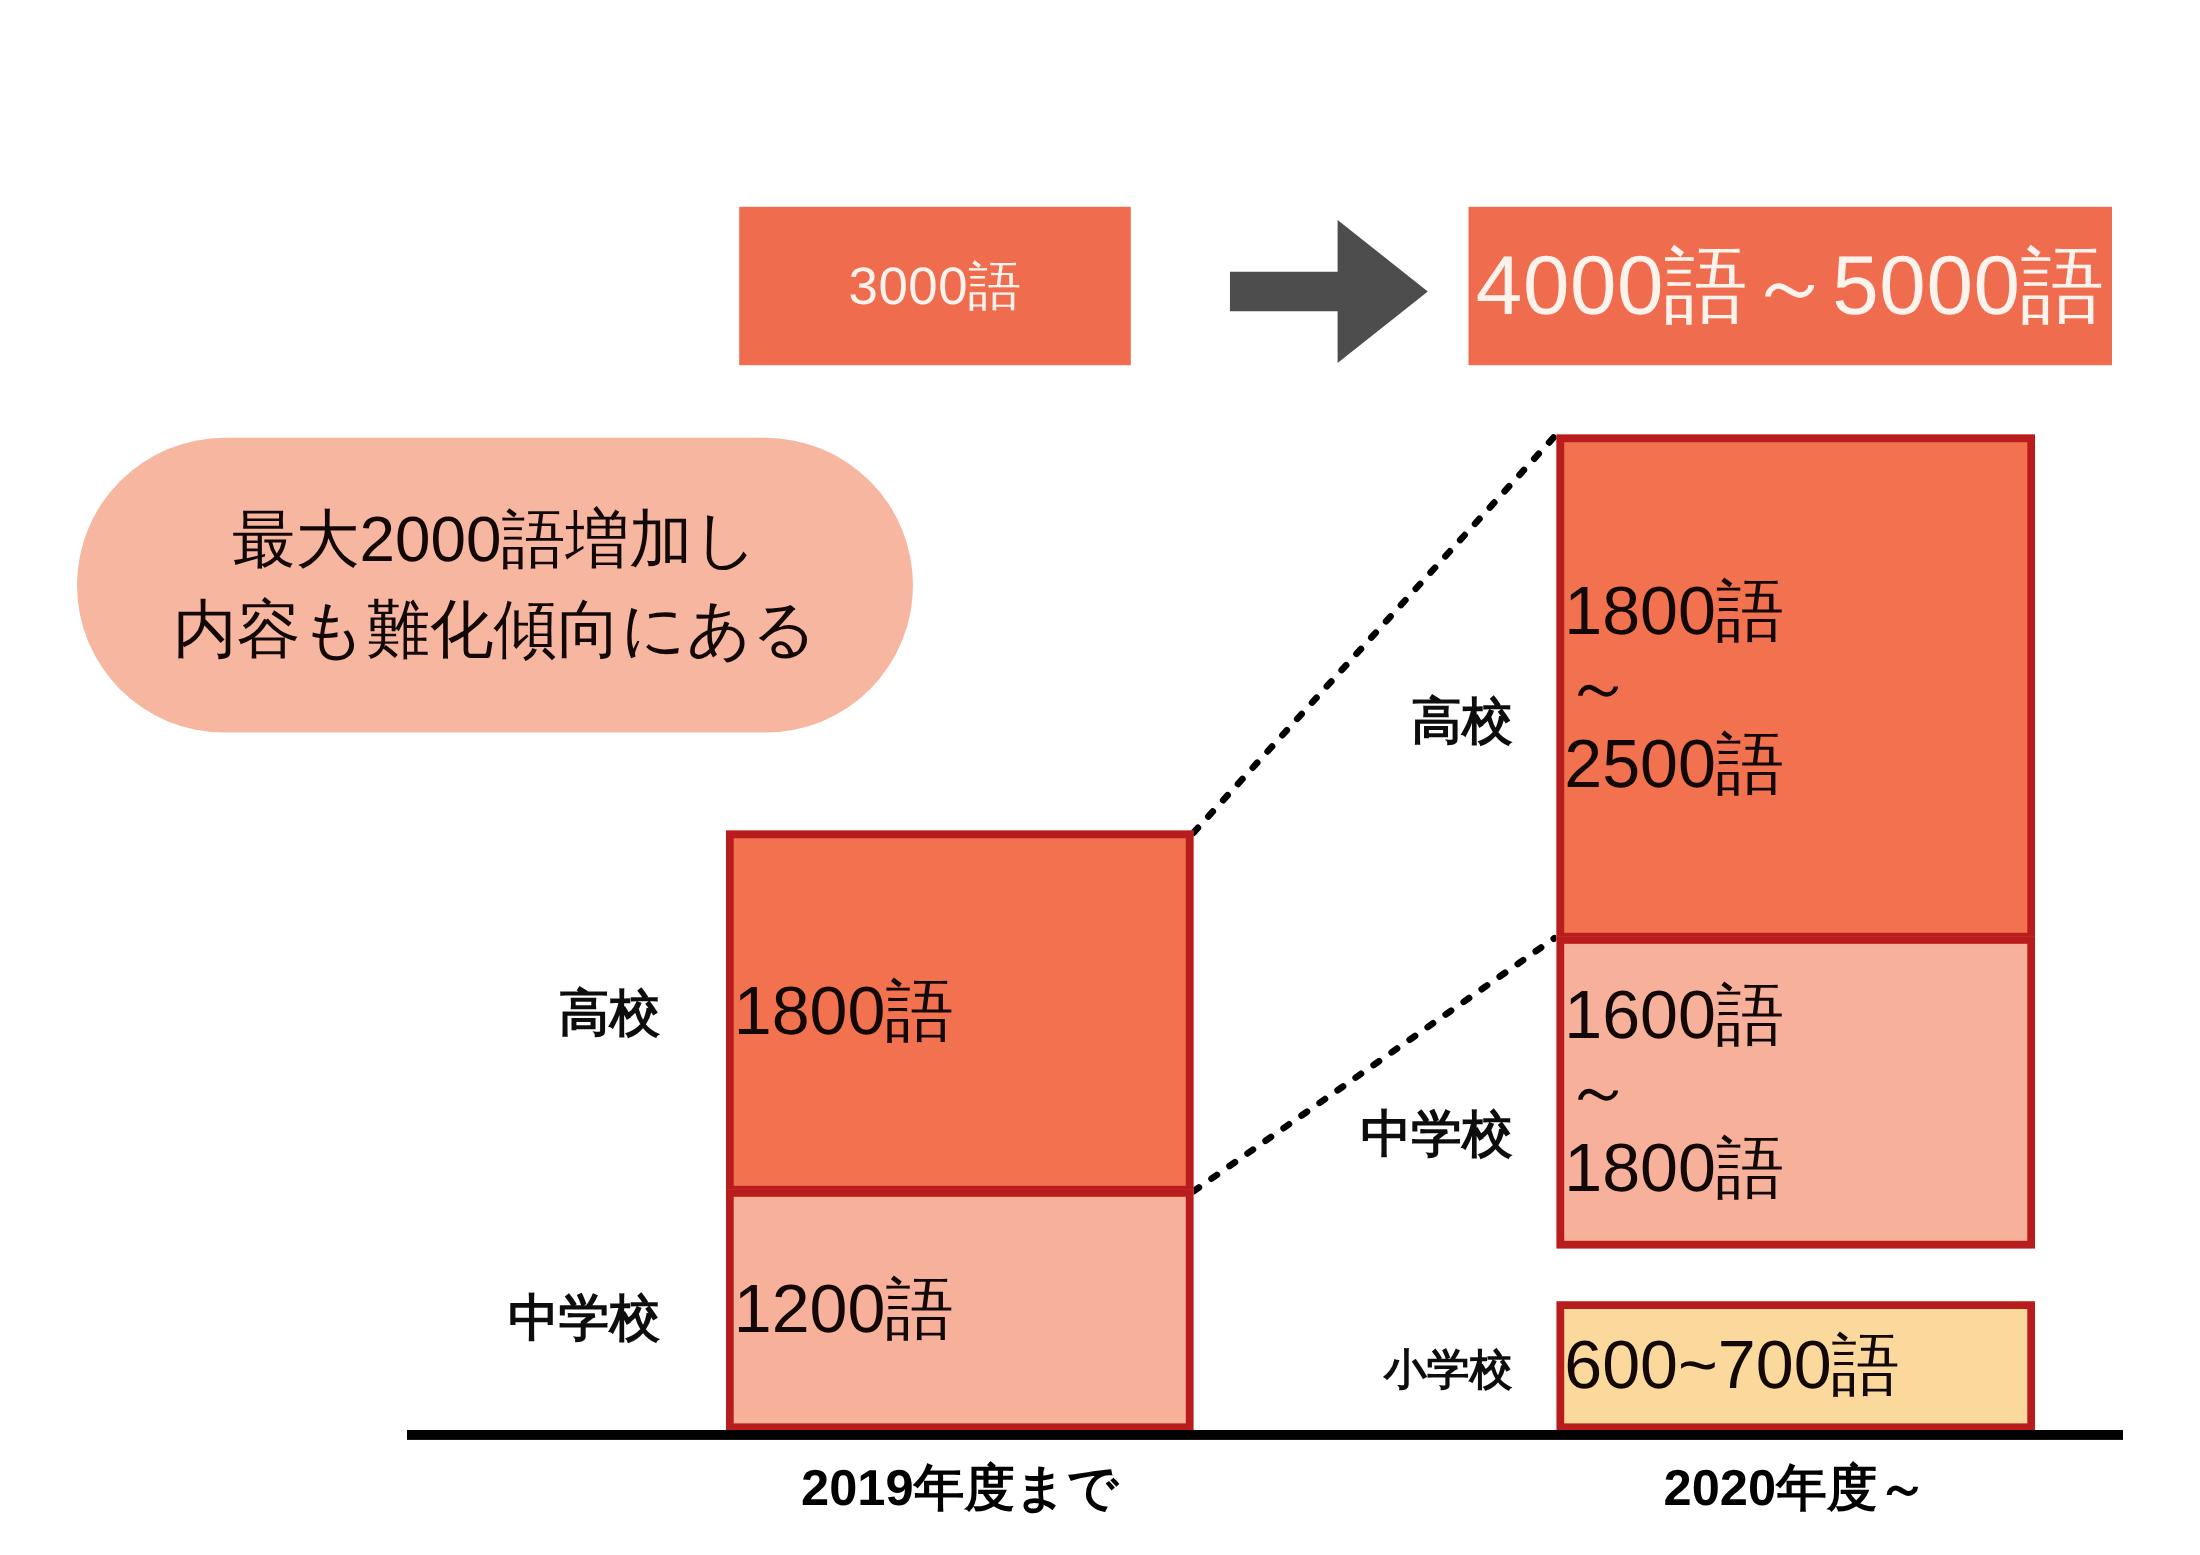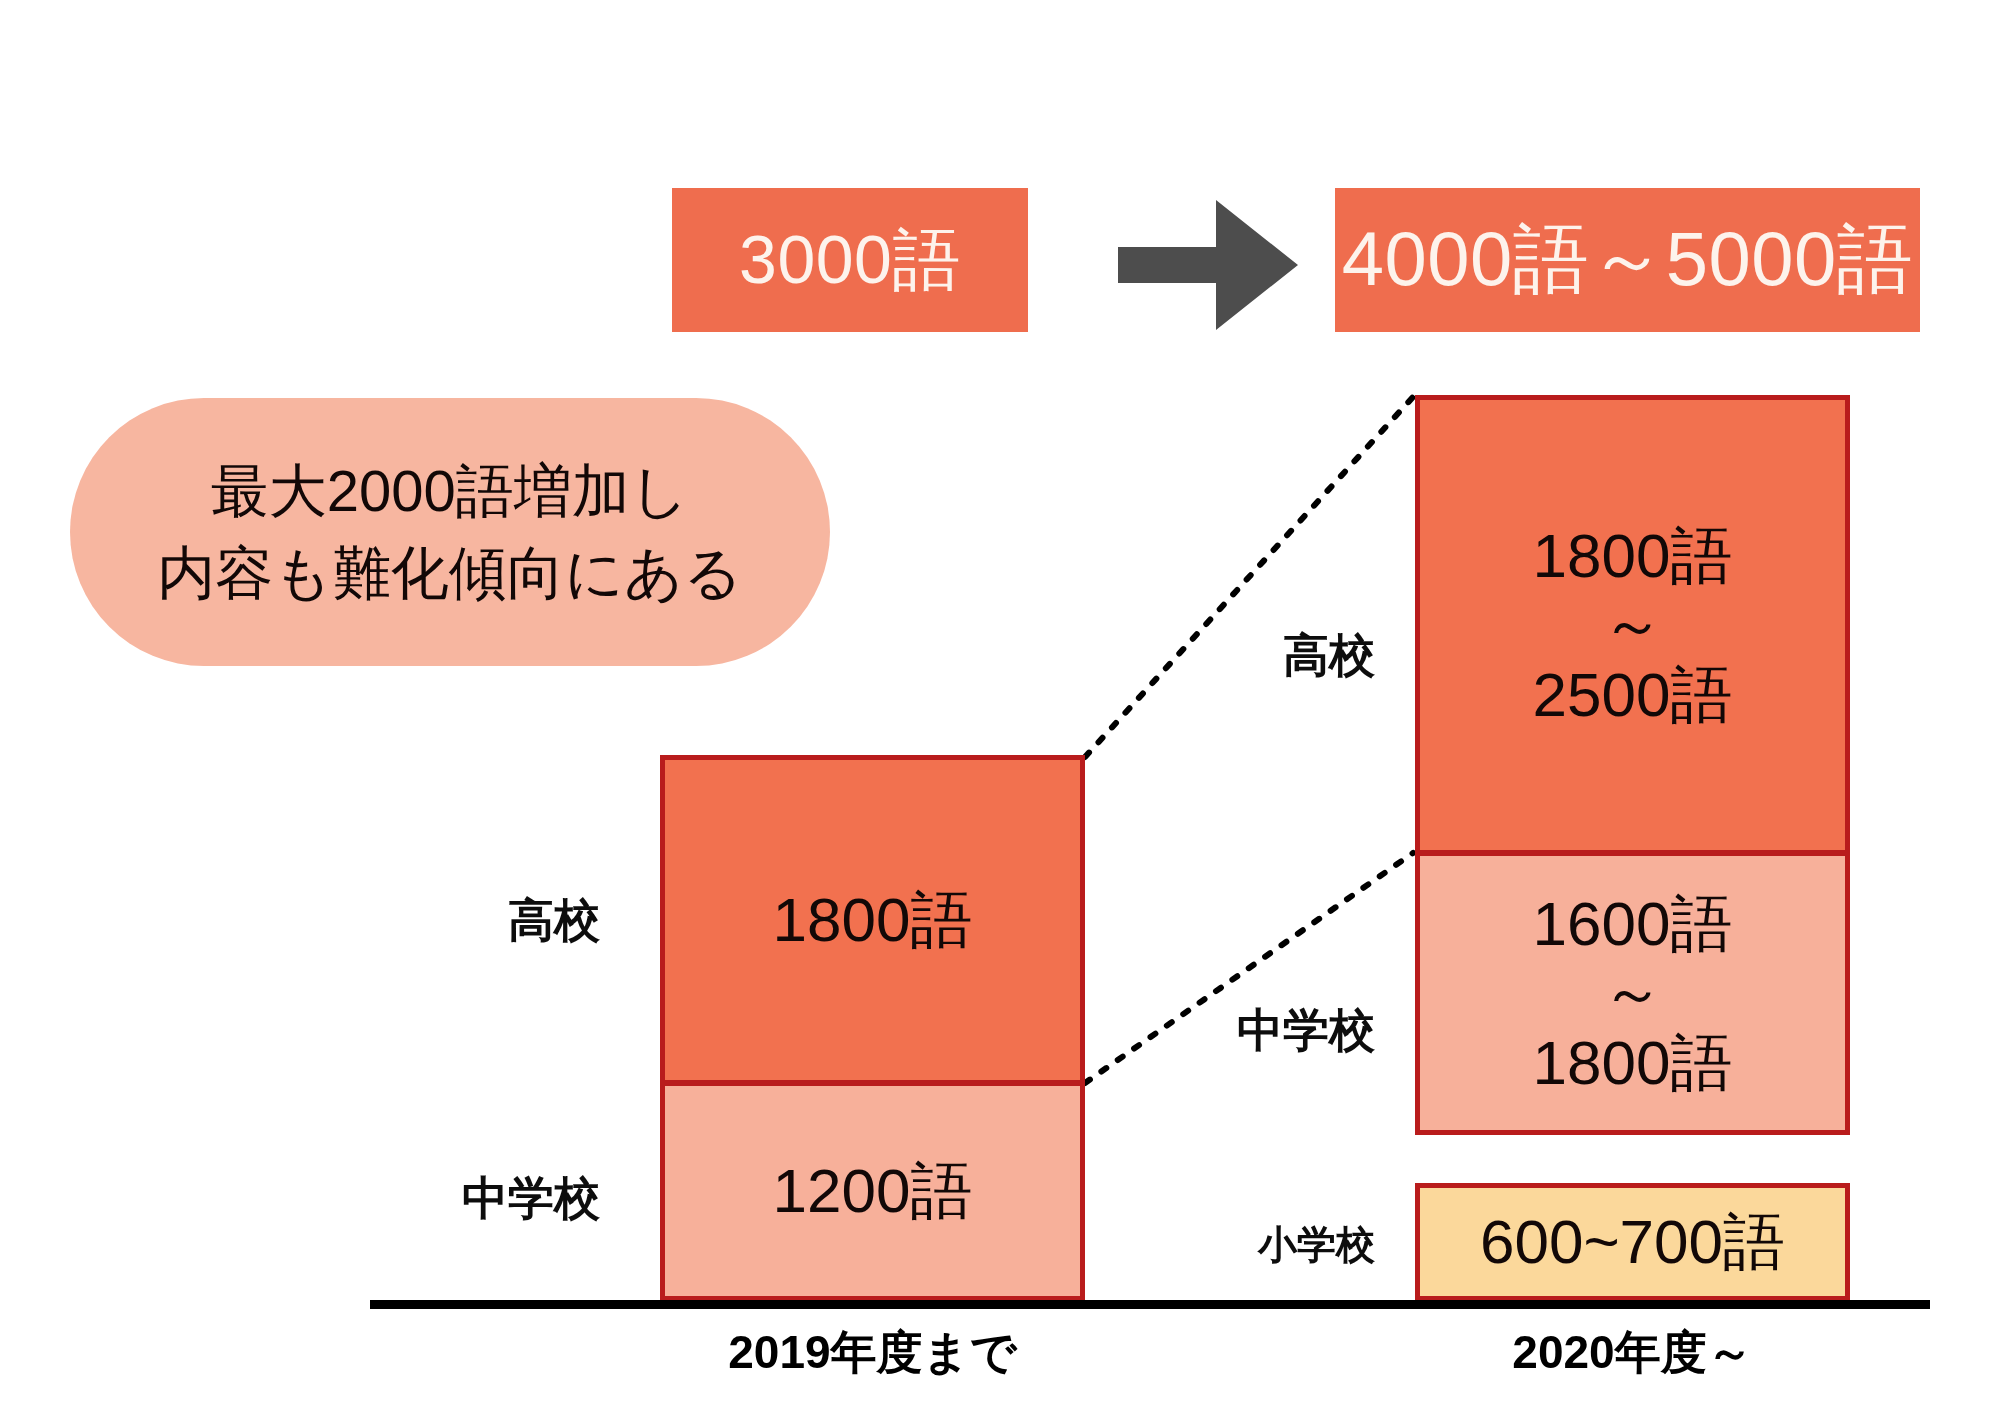--- a/index.html
+++ b/index.html
@@ -28,21 +28,21 @@
     justify-content: center;
     font-weight: 400;
     letter-spacing: 0.5px;
     white-space: nowrap;
   }
   #banner-before {
     left: 672px;
     top: 188px;
     width: 356px;
     height: 144px;
-    font-size: 68px;
+    font-size: 48px;
   }
   #banner-after {
     left: 1335px;
     top: 188px;
     width: 585px;
     height: 144px;
     font-size: 76px;
   }
 
   
@@ -79,24 +79,24 @@
     left: 370px;
     top: 1300px;
     width: 1560px;
     height: 9px;
     background: #000000;
   }
 
   .seg {
     position: absolute;
     box-sizing: border-box;
-    border: 5px solid #b91c1c;
+    border: 7px solid #b91c1c;
     display: flex;
     flex-direction: column;
-    align-items: center;
+    align-items: flex-start;
     justify-content: center;
     color: #120807;
     text-align: center;
     line-height: 1.12;
   }
   .seg .val { white-space: nowrap; }
 
   .seg-high   { background: #F2714F; }
   .seg-middle { background: #F7B09A; }
   .seg-elem   { background: #FBD89B; }

